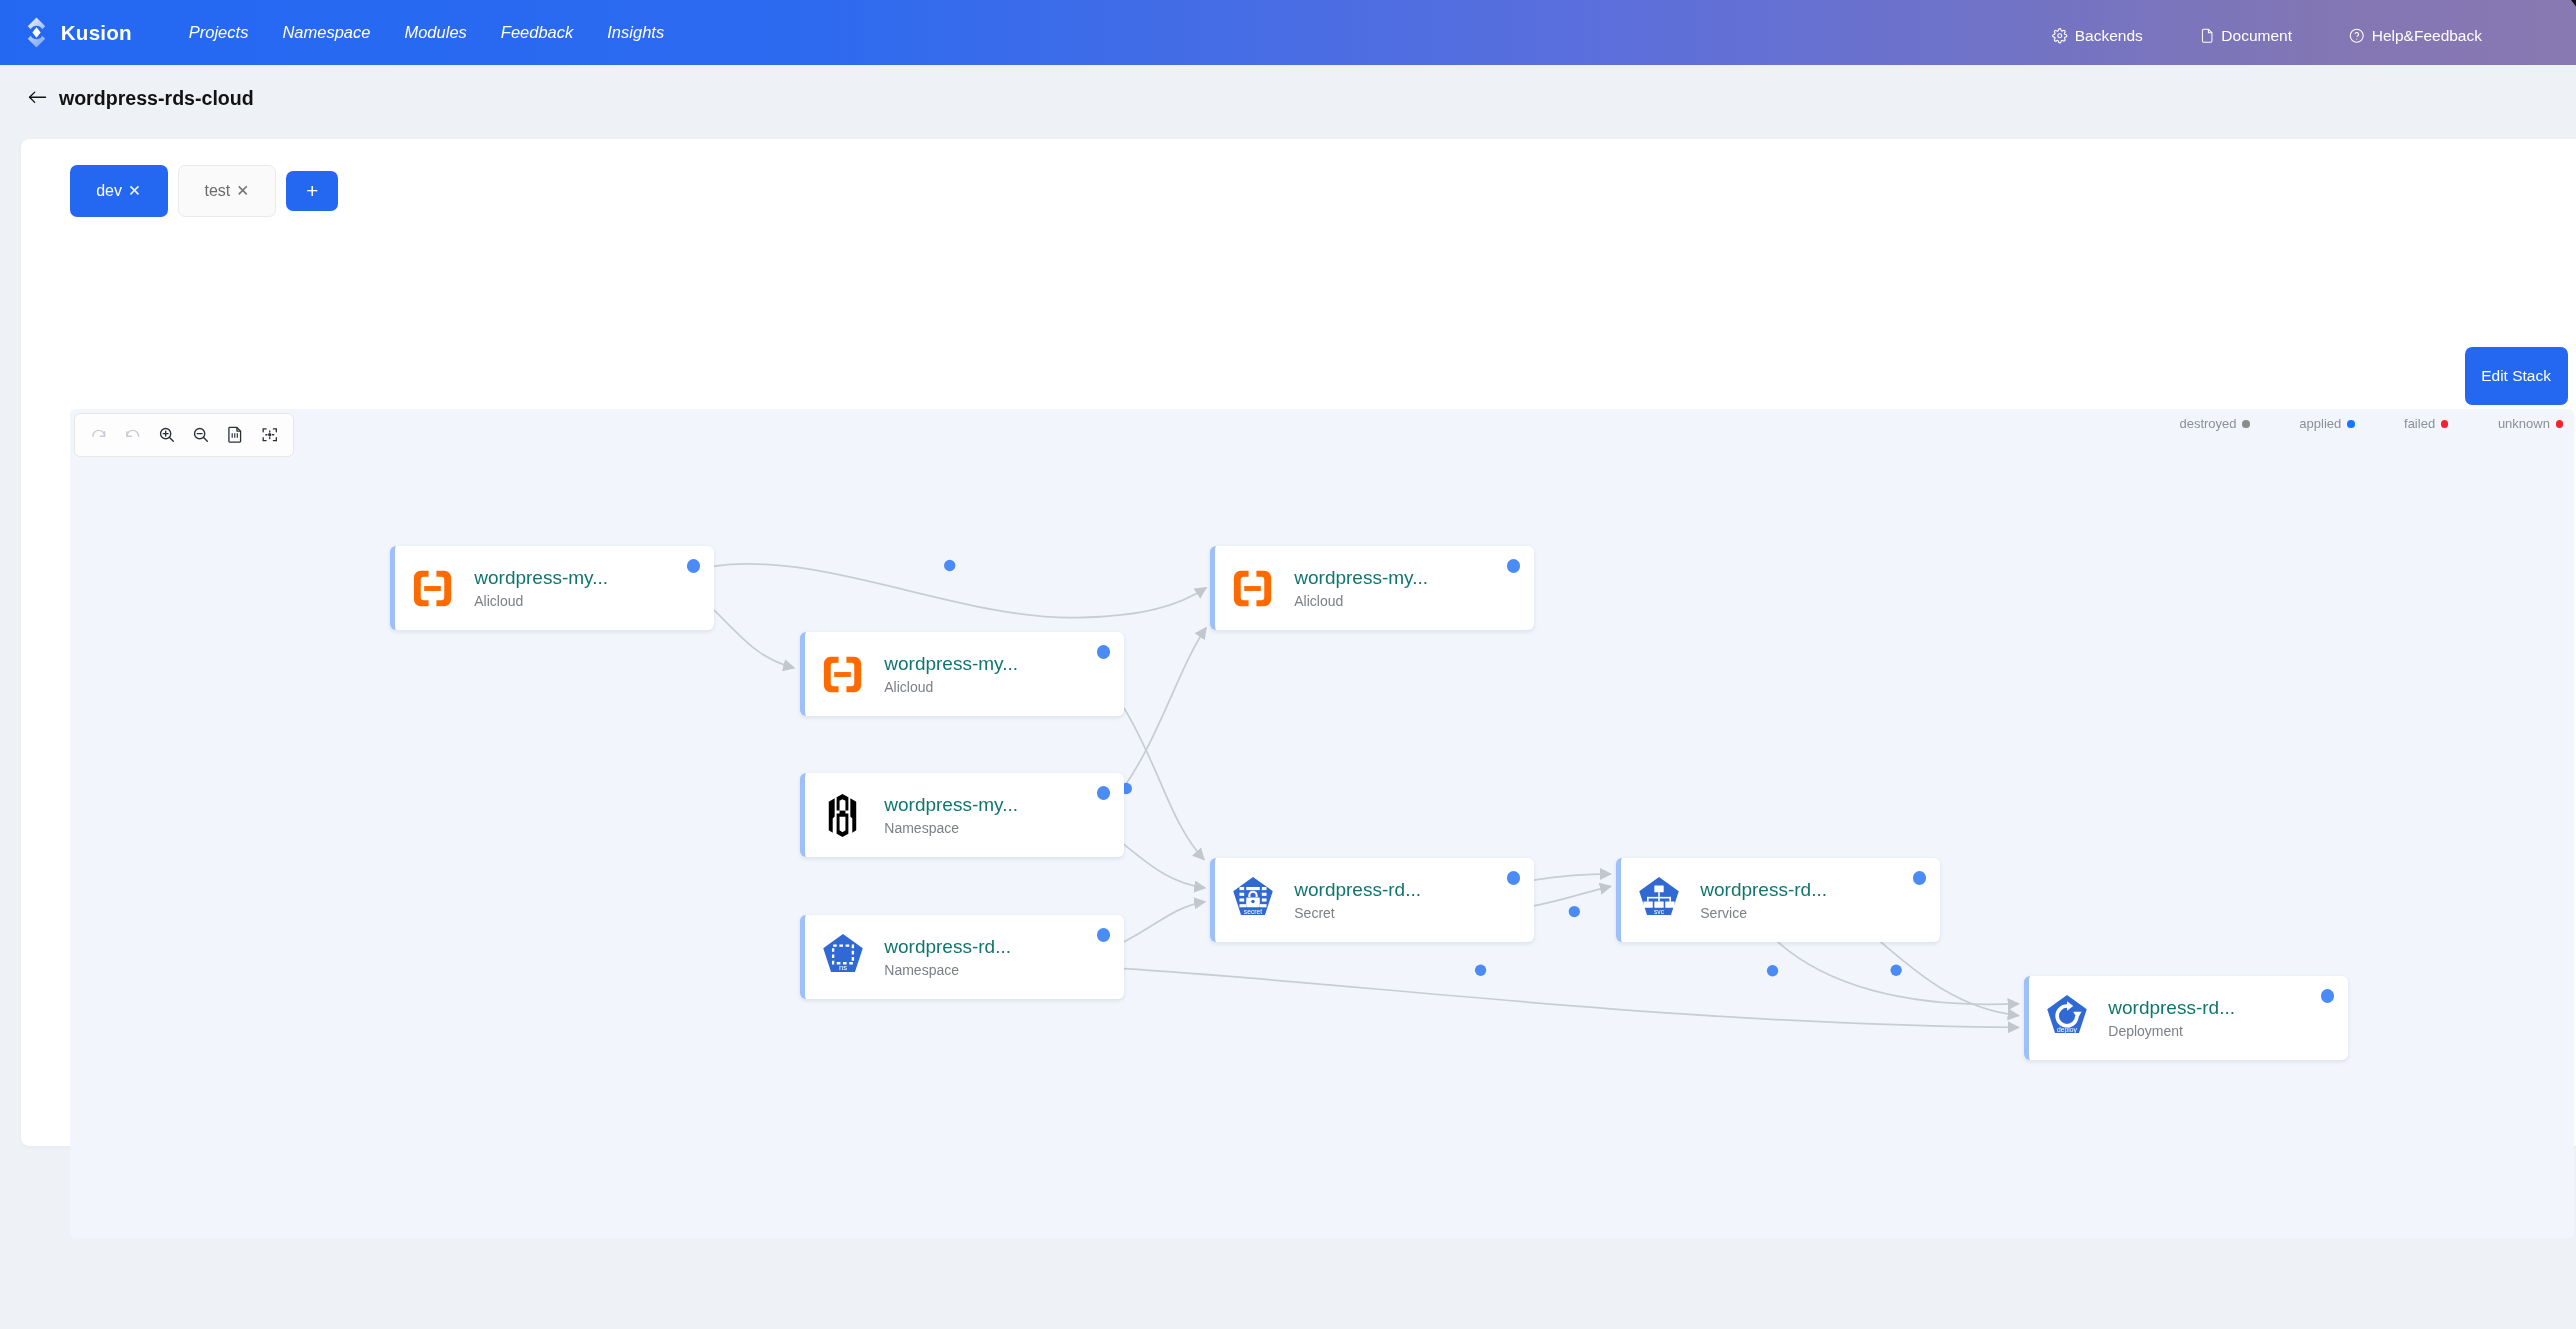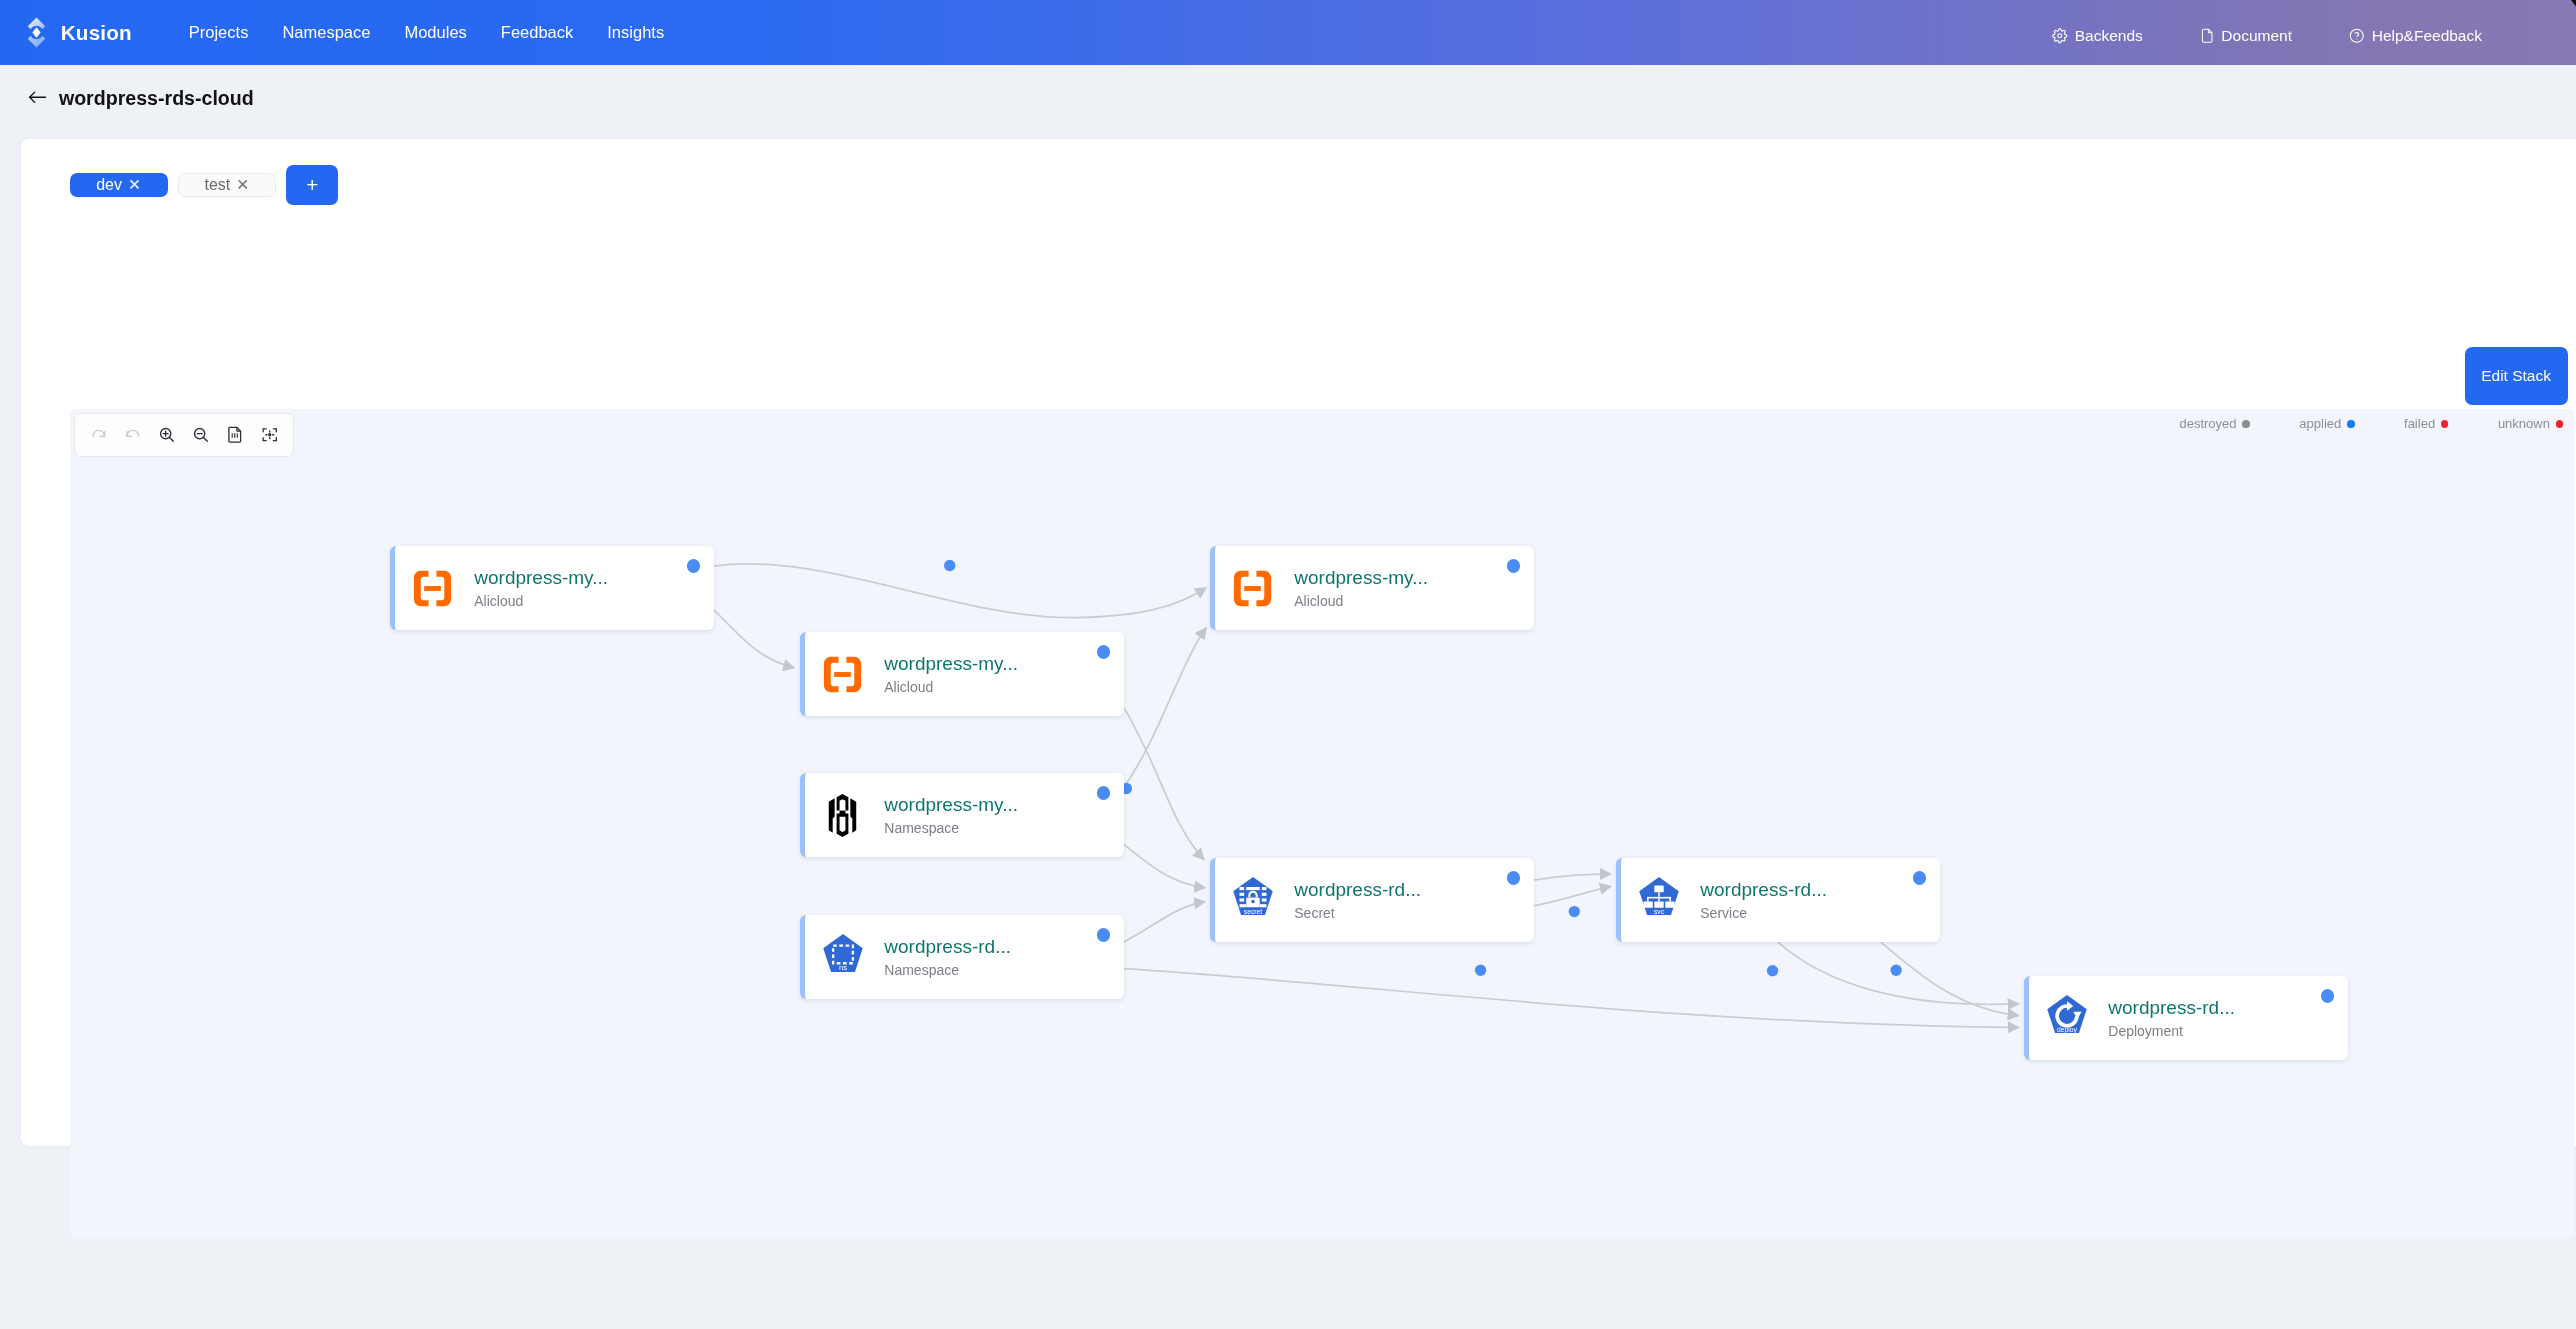--- a/index.html
+++ b/index.html
@@ -19,21 +19,21 @@
     overflow: hidden;
   }
   .brand { display: flex; align-items: center; margin-left: 19.6px; }
   .brand-logo { width: 33px; height: 33px; }
   .brand-name {
     color: #ffffff; font-size: 20.6px; font-weight: bold;
     letter-spacing: 0.2px; margin-left: 8.2px;
   }
   .nav-links { display: flex; align-items: center; margin-left: 57px; gap: 34px; }
   .nav-link {
-    color: #ffffff; font-size: 16.5px; cursor: pointer; white-space: nowrap;
+    color: #ffffff; font-size: 16.5px; cursor: pointer; white-space: nowrap; font-style: italic;
   }
   .nav-right {
     position: absolute; right: 155px; top: 0; height: 72px;
     display: flex; align-items: center; gap: 57px;
   }
   .nav-right-item {
     display: flex; align-items: center; gap: 7.2px;
     color: #ffffff; font-size: 15.5px; cursor: pointer; white-space: nowrap;
   }
   .nav-right-item svg { display: block; }
@@ -53,21 +53,21 @@
   .card {
     position: absolute; left: 20.6px; top: 139px;
     width: 2596px; height: 1007px;
     background: #ffffff; border-radius: 8.2px;
     box-shadow: 0 1px 5.2px rgba(0,0,0,0.04);
   }
 
   
   .env-row { display: flex; align-items: center; gap: 10.3px; padding: 26px 0 0 49px; }
   .env-chip {
-    height: 24px; min-width: 98px; border-radius: 7.2px;
+    height: 52px; min-width: 98px; border-radius: 7.2px;
     display: flex; align-items: center; justify-content: center; gap: 6px;
     font-size: 16px; cursor: pointer; padding: 0 3px;
   }
   .env-chip.active { background: #2468f2; color: #ffffff; }
   .env-chip.inactive { background: #fafafa; color: #6b6b6b; border: 0.5px solid #eaeaea; }
   .env-close { font-size: 15.5px; line-height: 1; opacity: .92; cursor: pointer; }
   .env-add {
     width: 52px; height: 40px; border-radius: 7.2px; background: #2468f2;
     color: #fff; font-size: 20.6px; display:flex; align-items:center; justify-content:center;
     cursor: pointer;

